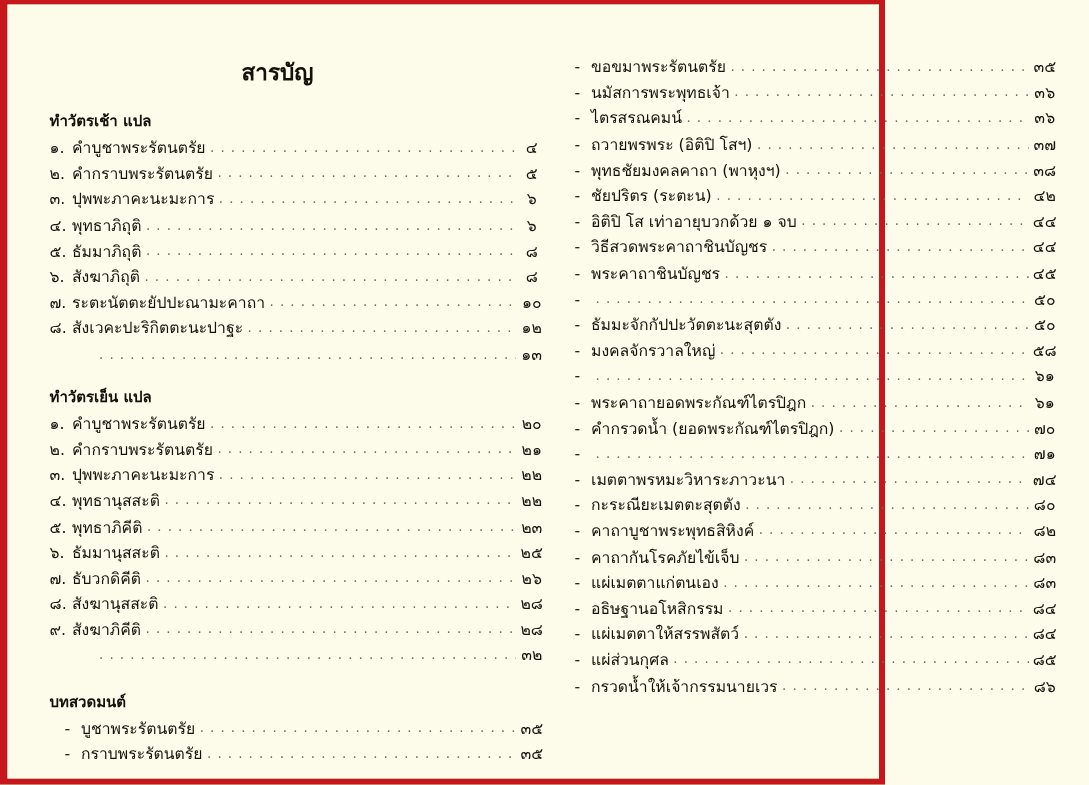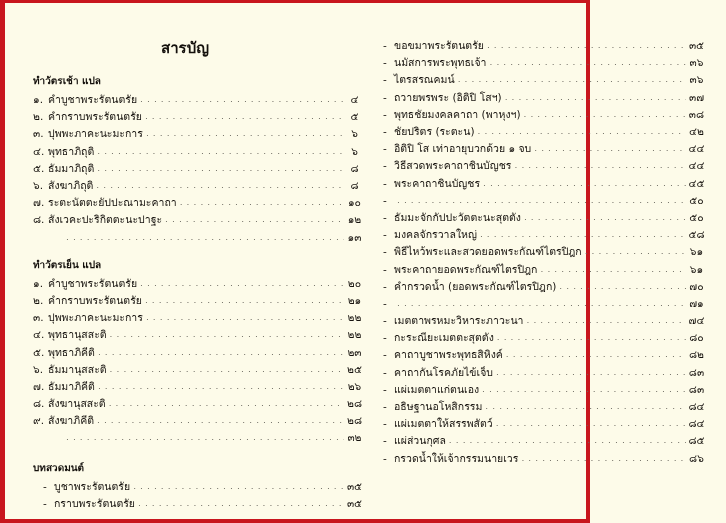--- a/index.html
+++ b/index.html
@@ -214,21 +214,21 @@
             <span class="page">๒๓</span>
           </div>
           <div class="entry">
             <span class="num">๖.</span>
             <span class="label">ธัมมานุสสะติ</span>
             <span class="leader">. . . . . . . . . . . . . . . . . . . . . . . . . . . . . . . . . . . . . . . . . . . . . . . . . . . . . . . . . . . . . . . . . . . . . . . . . . . . . . . . . . . . . . . . . </span>
             <span class="page">๒๕</span>
           </div>
           <div class="entry">
             <span class="num">๗.</span>
-            <span class="label">ธัมมาภิคีติ</span>
+            <span class="label">ธับวกดิคีติ</span>
             <span class="leader">. . . . . . . . . . . . . . . . . . . . . . . . . . . . . . . . . . . . . . . . . . . . . . . . . . . . . . . . . . . . . . . . . . . . . . . . . . . . . . . . . . . . . . . . . </span>
             <span class="page">๒๖</span>
           </div>
           <div class="entry">
             <span class="num">๘.</span>
             <span class="label">สังฆานุสสะติ</span>
             <span class="leader">. . . . . . . . . . . . . . . . . . . . . . . . . . . . . . . . . . . . . . . . . . . . . . . . . . . . . . . . . . . . . . . . . . . . . . . . . . . . . . . . . . . . . . . . . </span>
             <span class="page">๒๘</span>
           </div>
           <div class="entry">
@@ -323,21 +323,20 @@
             <span class="page">๕๐</span>
           </div>
           <div class="entry">
             <span class="dash">-</span>
             <span class="label">มงคลจักรวาลใหญ่</span>
             <span class="leader">. . . . . . . . . . . . . . . . . . . . . . . . . . . . . . . . . . . . . . . . . . . . . . . . . . . . . . . . . . . . . . . . . . . . . . . . . . . . . . . . . . . . . . . . . </span>
             <span class="page">๕๘</span>
           </div>
           <div class="entry">
             <span class="dash">-</span>
-            <span class="label">พิธีไหว้พระและสวดยอดพระกัณฑ์ไตรปิฎก</span>
             <span class="leader">. . . . . . . . . . . . . . . . . . . . . . . . . . . . . . . . . . . . . . . . . . . . . . . . . . . . . . . . . . . . . . . . . . . . . . . . . . . . . . . . . . . . . . . . . </span>
             <span class="page">๖๑</span>
           </div>
           <div class="entry">
             <span class="dash">-</span>
             <span class="label">พระคาถายอดพระกัณฑ์ไตรปิฎก</span>
             <span class="leader">. . . . . . . . . . . . . . . . . . . . . . . . . . . . . . . . . . . . . . . . . . . . . . . . . . . . . . . . . . . . . . . . . . . . . . . . . . . . . . . . . . . . . . . . . </span>
             <span class="page">๖๑</span>
           </div>
           <div class="entry">

